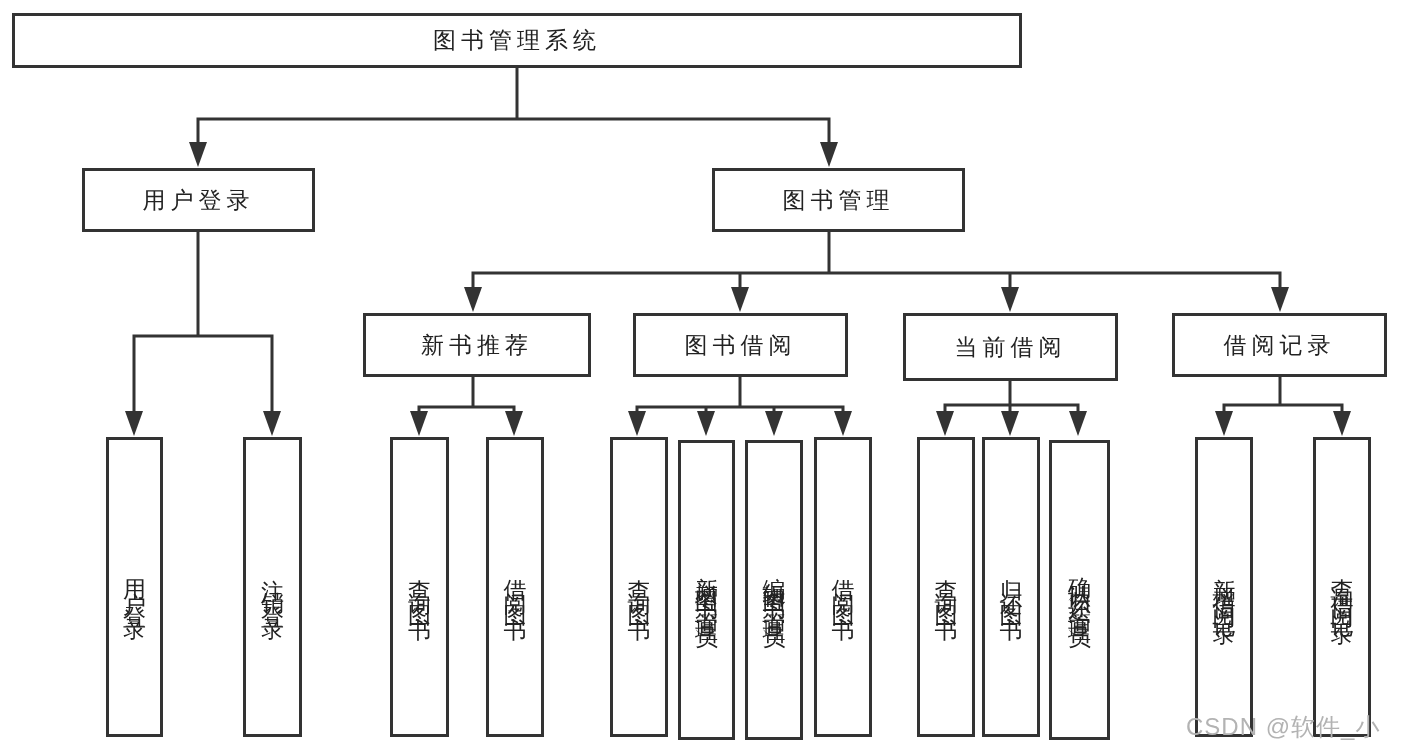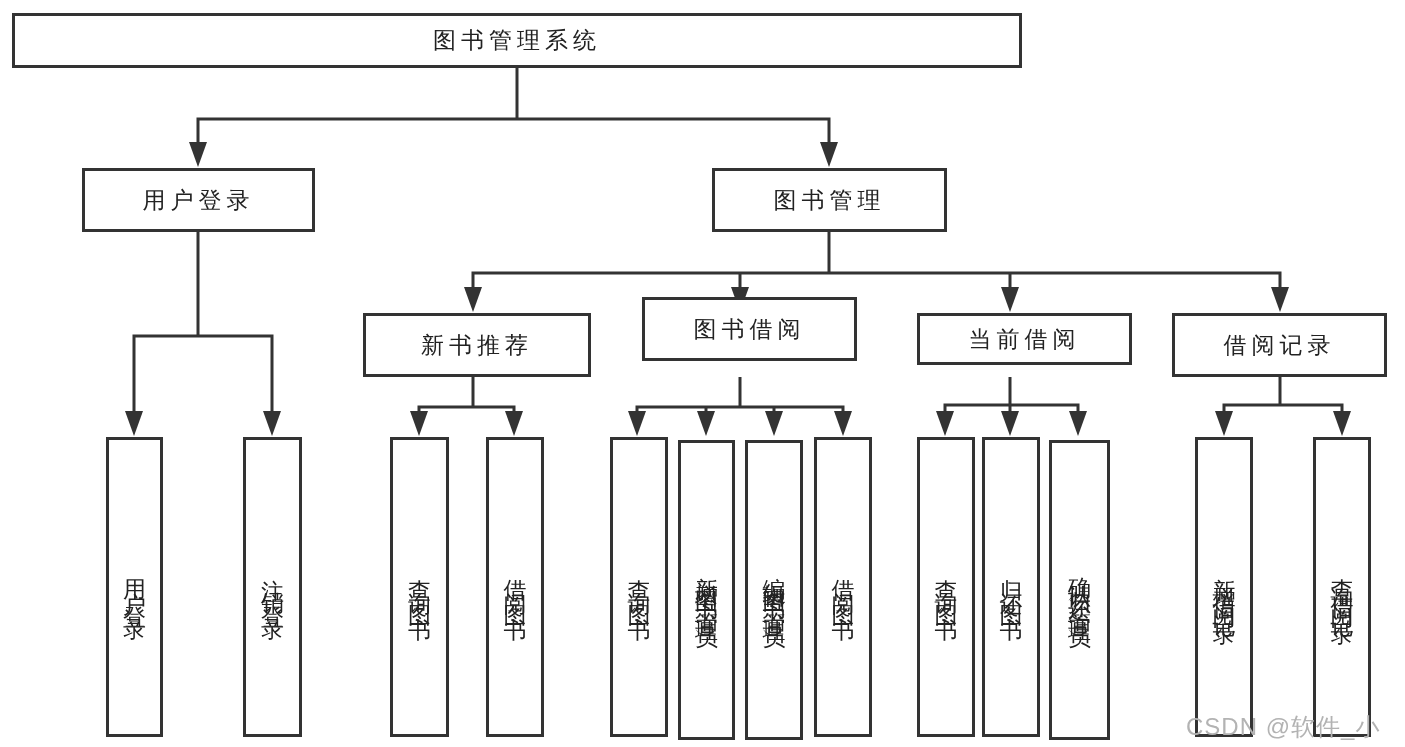--- a/index.html
+++ b/index.html
@@ -97,25 +97,25 @@
 
   <path d="M 1280 377 V 405"></path>
   <path d="M 1224 414 V 405 H 1342 V 414"></path>
   <polygon points="1215,411 1233,411 1224,436"></polygon>
   <polygon points="1333,411 1351,411 1342,436"></polygon>
 </svg>
 
 <div class="box h-box" style="left:12px; top:13px; width:1010px; height:55px;">图书管理系统</div>
 
 <div class="box h-box" style="left:82px; top:168px; width:233px; height:64px;">用户登录</div>
-<div class="box h-box" style="left:712px; top:168px; width:235px; height:64px;">图书管理</div>
+<div class="box h-box" style="left:712px; top:168px; width:253px; height:64px;">图书管理</div>
 
 <div class="box h-box" style="left:363px; top:313px; width:228px; height:64px;">新书推荐</div>
-<div class="box h-box" style="left:633px; top:297px; width:215px; height:64px;margin-left:9px;">图书借阅</div>
-<div class="box h-box" style="left:903px; top:313px; width:215px; height:52px;margin-left:14px;">当前借阅</div>
+<div class="box h-box" style="left:633px; top:313px; width:215px; height:64px;">图书借阅</div>
+<div class="box h-box" style="left:903px; top:313px; width:215px; height:68px;">当前借阅</div>
 <div class="box h-box" style="left:1172px; top:313px; width:215px; height:64px;">借阅记录</div>
 
 <div class="box v-box ls4" style="left:106px; top:437px; width:57px; height:300px;">用户登录</div>
 <div class="box v-box ls4" style="left:243px; top:437px; width:59px; height:300px;">注销登录</div>
 
 <div class="box v-box ls4" style="left:390px; top:437px; width:59px; height:300px;">查询图书</div>
 <div class="box v-box ls4" style="left:486px; top:437px; width:58px; height:300px;">借阅图书</div>
 
 <div class="box v-box ls4" style="left:610px; top:437px; width:58px; height:300px;">查询图书</div>
 <div class="box v-box ls9" style="left:678px; top:440px; width:57px; height:300px;">新增图书（管理员）</div>

